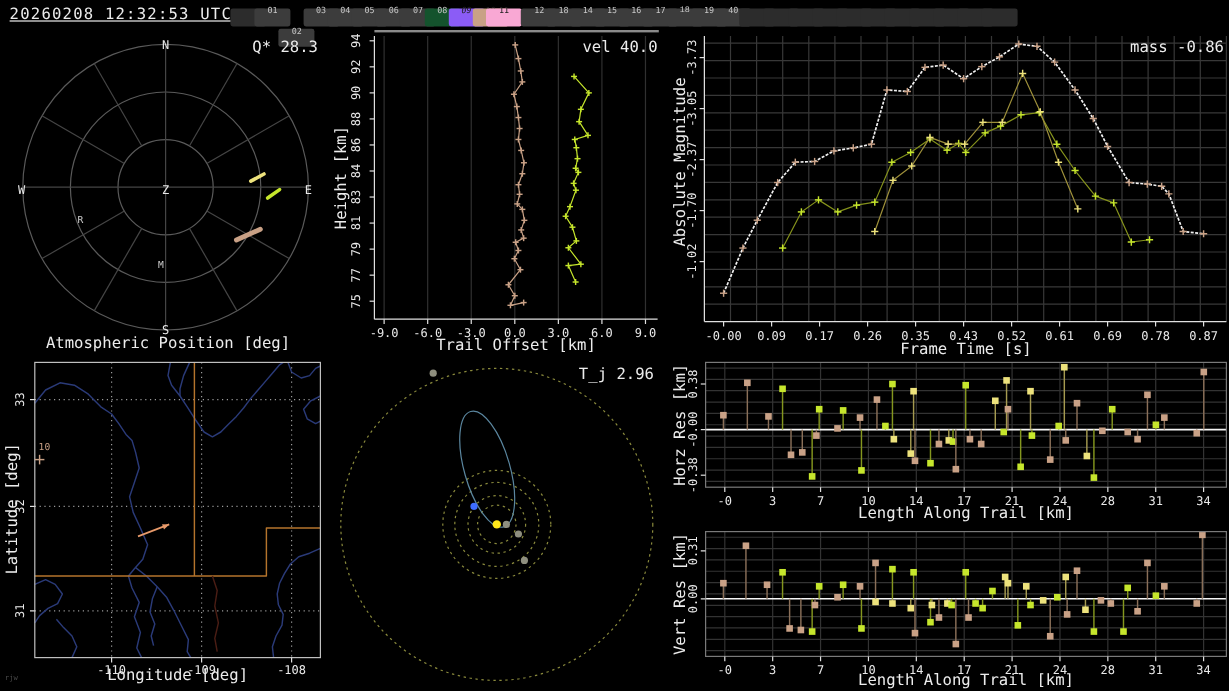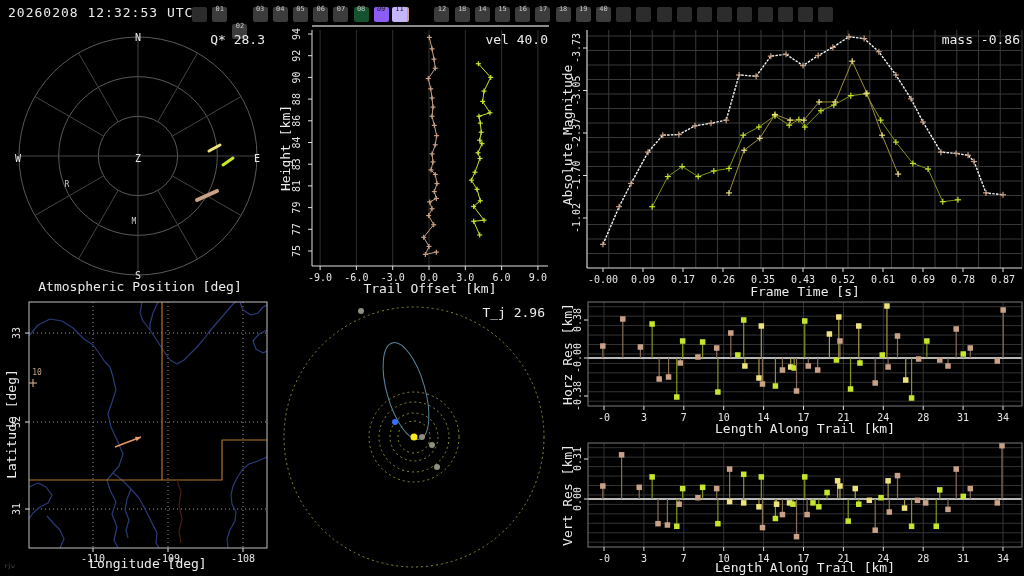--- a/index.html
+++ b/index.html
@@ -2,22 +2,22 @@
 <html><head>
 <meta charset="utf-8">
 <style>
   html,body{margin:0;padding:0;background:#000;}
   #screen{position:relative;width:1024px;height:576px;background:#000;overflow:hidden;
           font-family:"DejaVu Sans Mono","Liberation Mono",monospace;}
   .lbl{position:absolute;color:#ececec;font-size:13px;white-space:nowrap;}
   .rot{transform:translate(-50%,-50%) rotate(-90deg);}
   .ctr{transform:translate(-50%,0);}
   .rgt{transform:translate(-100%,0);}
-  #timestamp{left:8px;top:5px;letter-spacing:1px;}
-  .framebox{position:absolute;width:15px;height:15px;top:7px;border-radius:2px;}
+  #timestamp{left:8px;top:5px;letter-spacing:1px;text-decoration:underline;}
+  .framebox{position:absolute;width:30px;height:15px;top:7px;border-radius:2px;}
   .framebox span{position:absolute;top:-2px;left:50%;transform:translateX(-50%);
                  font-size:7px;line-height:9px;}
   #range-ind{position:absolute;left:312px;top:25px;width:237px;height:2px;background:#8a8a8a;}
   #watermark{position:absolute;left:4px;top:562px;font-size:6px;color:#4a4a4a;}
   svg text{font-family:"DejaVu Sans Mono","Liberation Mono",monospace;}
 </style>
 </head>
 <body>
 
 <div id="screen">
@@ -47,21 +47,21 @@
       </div>
       <div class="framebox" style="left: 353.6px; background: #14532d;">
         <span style="color: rgb(200, 200, 200);">08</span>
       </div>
       <div class="framebox" style="left: 373.8px; background: #8b5cf6; font-style: italic;">
         <span style="color: rgb(34, 34, 34);">09</span>
       </div>
       <div class="framebox" style="left: 394px; background: rgb(201, 161, 134);">
         <span style="color: rgb(34, 34, 34);">10</span>
       </div>
-      <div class="framebox" style="left: 392px; background: #c4b5fd;">
+      <div class="framebox" style="left: 405px; background: #f9a8d4;">
         <span style="color: rgb(34, 34, 34);">11</span>
       </div>
       <div class="framebox" style="left: 434.4px; background: rgb(60, 60, 60);">
         <span style="color: rgb(200, 200, 200);">12</span>
       </div>
       <div class="framebox" style="left: 454.6px; background: rgb(60, 60, 60);">
         <span style="color: rgb(200, 200, 200);">18</span>
       </div>
       <div class="framebox" style="left: 474.8px; background: rgb(60, 60, 60);">
         <span style="color: rgb(200, 200, 200);">14</span>

